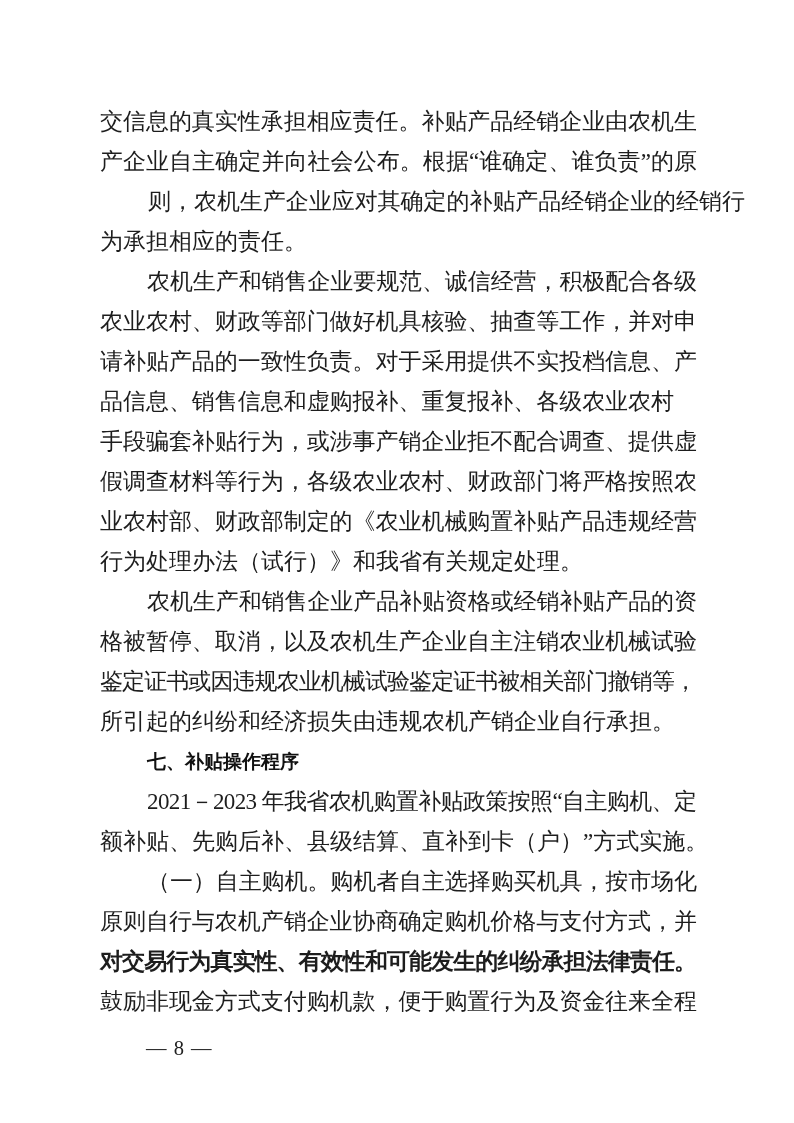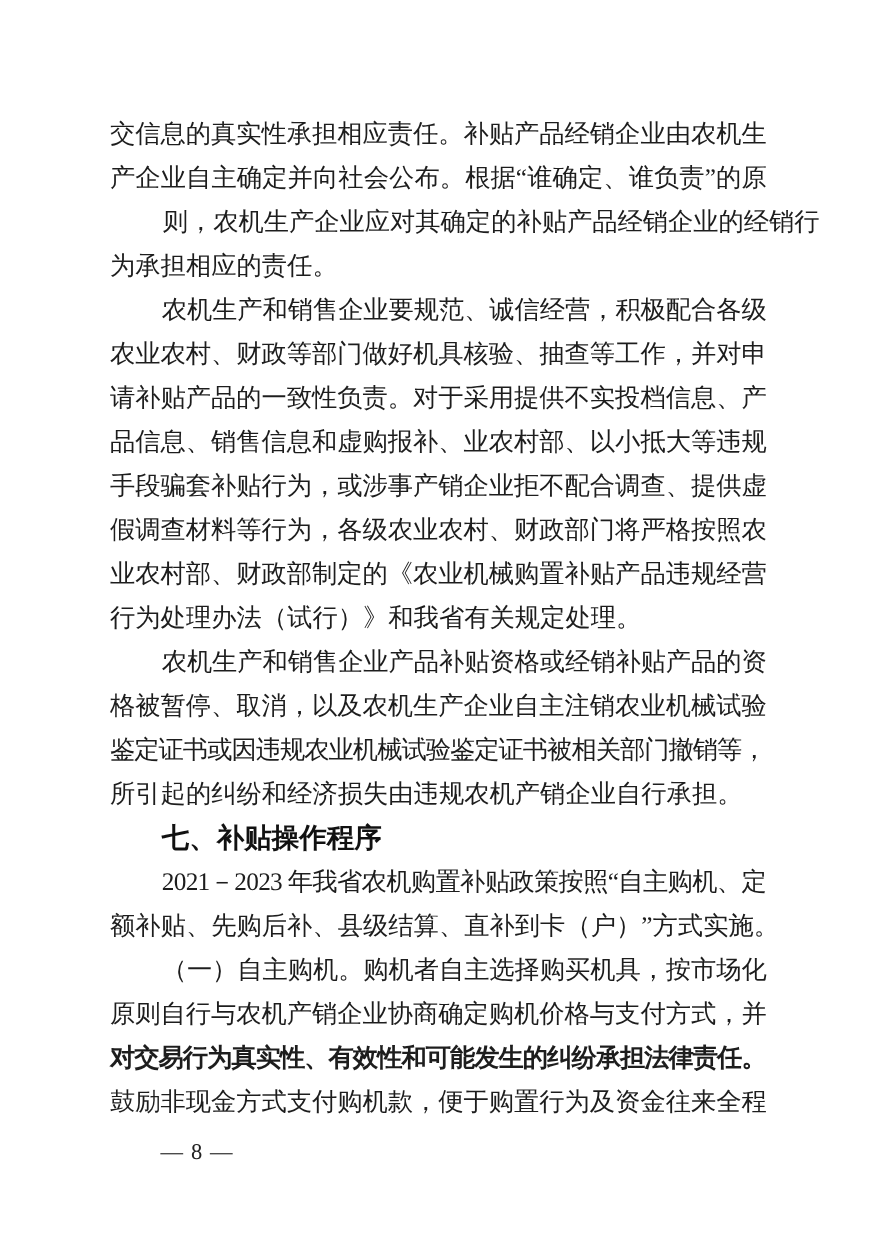--- a/index.html
+++ b/index.html
@@ -29,21 +29,21 @@
     font-size: 23px;
     white-space: nowrap;
     color: #1d1d1d;
   }
   .line.indent {
     padding-left: 47px;
   }
   .line.heading {
     font-family: "Liberation Sans", "DejaVu Sans", sans-serif;
     font-weight: 700;
-    font-size: 25px;
+    font-size: 19px;
     color: #111111;
   }
   .line-text {
     display: inline-block;
     white-space: nowrap;
   }
   .page-number {
     position: absolute;
     left: 146px;
     top: 1035px;
@@ -58,21 +58,21 @@
 
 <div class="page">
   <div class="doc-body">
       <div class="line"><span class="line-text" style="letter-spacing: -0.04px;">交信息的真实性承担相应责任。补贴产品经销企业由农机生</span></div>
       <div class="line"><span class="line-text" style="letter-spacing: 0.0606971px;">产企业自主确定并向社会公布。根据“谁确定、谁负责”的原</span></div>
       <div class="line"><span class="line-text" style="letter-spacing: -0.04px; margin-left: 48px;">则，农机生产企业应对其确定的补贴产品经销企业的经销行</span></div>
       <div class="line"><span class="line-text">为承担相应的责任。</span></div>
       <div class="line indent"><span class="line-text" style="letter-spacing: -0.0869565px;">农机生产和销售企业要规范、诚信经营，积极配合各级</span></div>
       <div class="line"><span class="line-text" style="letter-spacing: -0.04px; text-align: center;">农业农村、财政等部门做好机具核验、抽查等工作，并对申</span></div>
       <div class="line"><span class="line-text" style="letter-spacing: -0.04px;">请补贴产品的一致性负责。对于采用提供不实投档信息、产</span></div>
-      <div class="line"><span class="line-text" style="letter-spacing: -0.04px;">品信息、销售信息和虚购报补、业农村部、以小抵大等违规</span></div>
+      <div class="line"><span class="line-text" style="letter-spacing: -0.04px;">品信息、销售信息和虚购报补、重复报补、各级农业农村</span></div>
       <div class="line"><span class="line-text" style="letter-spacing: -0.04px;">手段骗套补贴行为，或涉事产销企业拒不配合调查、提供虚</span></div>
       <div class="line"><span class="line-text" style="letter-spacing: -0.04px;">假调查材料等行为，各级农业农村、财政部门将严格按照农</span></div>
       <div class="line"><span class="line-text" style="letter-spacing: -0.04px;">业农村部、财政部制定的《农业机械购置补贴产品违规经营</span></div>
       <div class="line"><span class="line-text">行为处理办法（试行）》和我省有关规定处理。</span></div>
       <div class="line indent"><span class="line-text" style="letter-spacing: -0.0869565px;">农机生产和销售企业产品补贴资格或经销补贴产品的资</span></div>
       <div class="line"><span class="line-text" style="letter-spacing: -0.04px;">格被暂停、取消，以及农机生产企业自主注销农业机械试验</span></div>
       <div class="line"><span class="line-text" style="letter-spacing: -0.923077px;">鉴定证书或因违规农业机械试验鉴定证书被相关部门撤销等，</span></div>
       <div class="line"><span class="line-text">所引起的纠纷和经济损失由违规农机产销企业自行承担。</span></div>
       <div class="line heading indent"><span class="line-text">七、补贴操作程序</span></div>
       <div class="line indent"><span class="line-text" style="letter-spacing: -0.619612px; text-align: right;">2021－2023 年我省农机购置补贴政策按照“自主购机、定</span></div>

